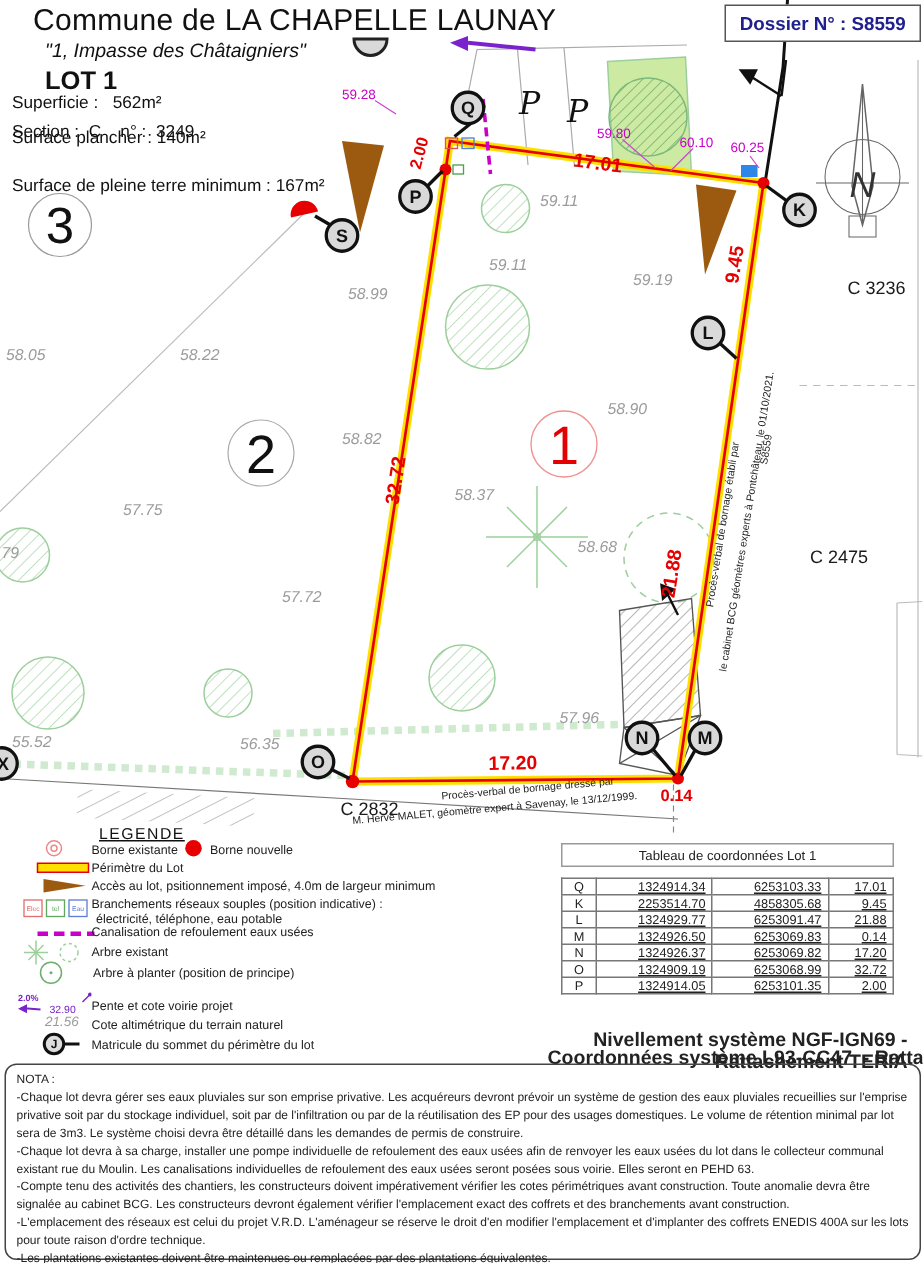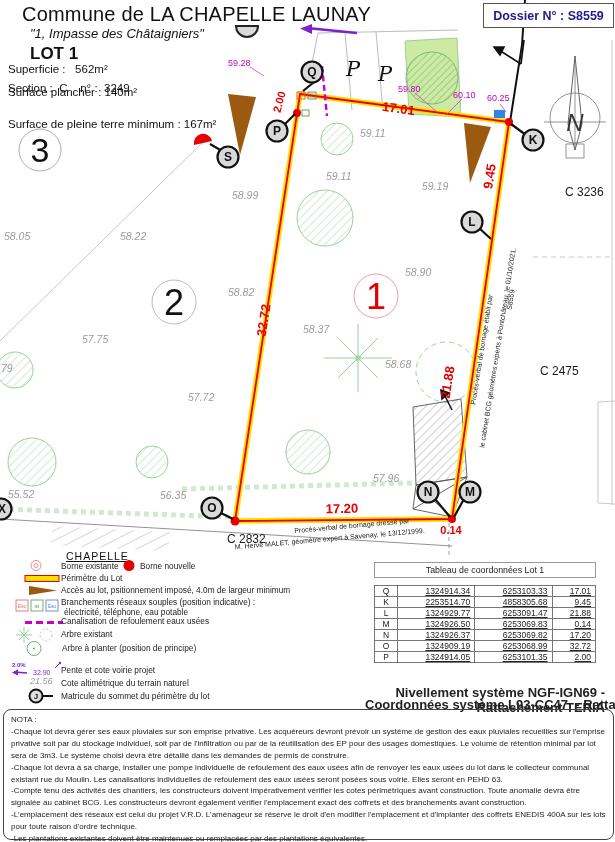--- a/index.html
+++ b/index.html
@@ -254,21 +254,21 @@
 <div class="abs addr pre">"1, Impasse des Châtaigniers"</div>
 <div class="abs lot pre">LOT 1</div>
 <div class="abs info pre" style="top:63px;">Superficie :   562m²</div>
 <div class="abs info pre" style="top:82px;">Section :  C    n° :  3249</div>
 <div class="abs info pre" style="top:86px;">Surface plancher : 140m²</div>
 <div class="abs info pre" style="top:118px;">Surface de pleine terre minimum : 167m²</div>
 <div class="abs dossier-box">
   <span>Dossier N° : S8559</span>
 </div>
 
-<div class="abs legend-title">CHAPELLE</div>
+<div class="abs legend-title">LEGENDE</div>
 
 <svg class="abs" style="left:28px;top:559px;" width="28" height="13">
   <circle cx="8" cy="6.5" r="5" fill="none" stroke="#e88" stroke-width="1"></circle>
   <circle cx="8" cy="6.5" r="2" fill="none" stroke="#e88" stroke-width="1"></circle>
 </svg>
 <div class="abs lg" style="left:61px;top:561px;">Borne existante</div>
 <svg class="abs" style="left:122px;top:559px;" width="14" height="13">
   <circle cx="7" cy="6.5" r="5.5" fill="#e60000"></circle>
 </svg>
 <div class="abs lg" style="left:140px;top:561px;">Borne nouvelle</div>

